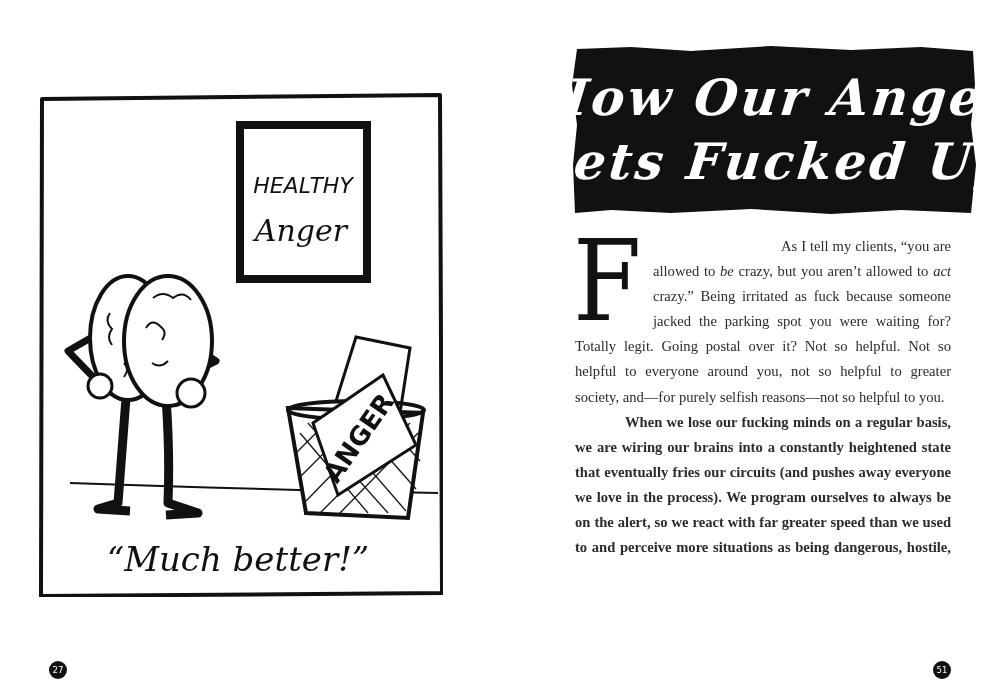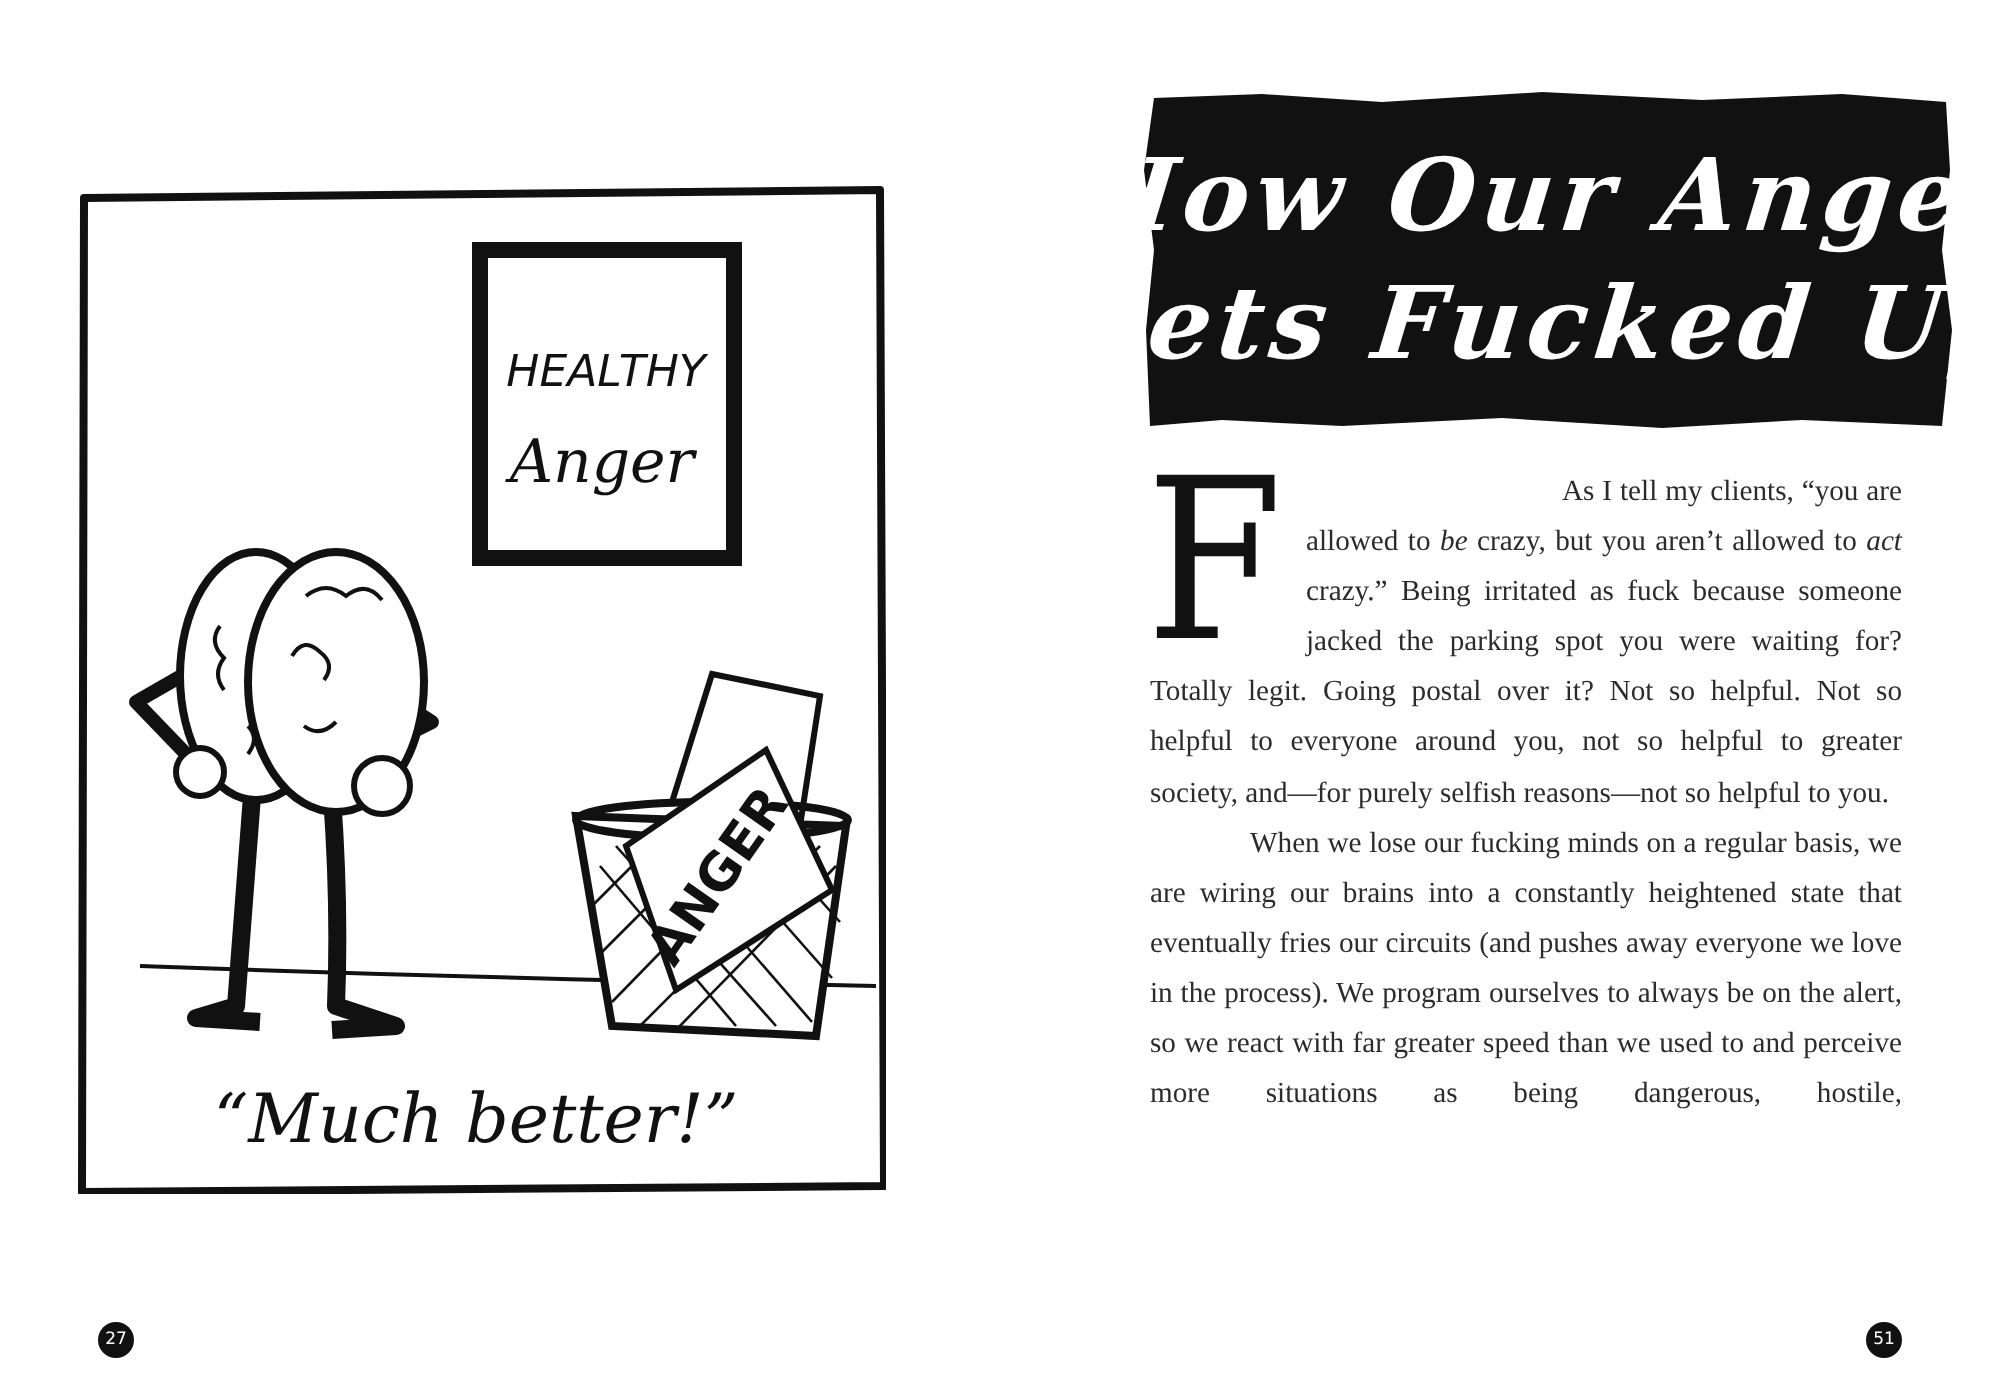--- a/index.html
+++ b/index.html
@@ -36,21 +36,21 @@
       position:absolute; left:575px; top:234px; width:376px;
       font-family:"Liberation Serif", serif; font-size:14.6px; line-height:25.1px; color:#2b2b2b;
       text-align:justify;
     }
     .dropcap {
       float:left; font-family:"DejaVu Serif", serif; font-size:112px; line-height:86px;
       height:88px; margin:4px 12px 0 -2px; color:#111; font-weight:normal;
       transform:scaleX(0.88); transform-origin:left top; width:68px;
     }
     .para { margin:0; }
-    .indent { text-indent:50px; }
+    .indent { text-indent:50px;font-weight:bold; }
     .first-indent-big { text-indent:128px; }
     .para-last { text-align-last:justify; }
     em { font-style:italic; }
 
     
     .page-num {
       position:absolute; top:661px; width:18px; height:18px; border-radius:50%;
       background:#111; color:#fff; font-family:"DejaVu Sans", sans-serif; font-size:8.5px;
       display:flex; align-items:center; justify-content:center;
     }

